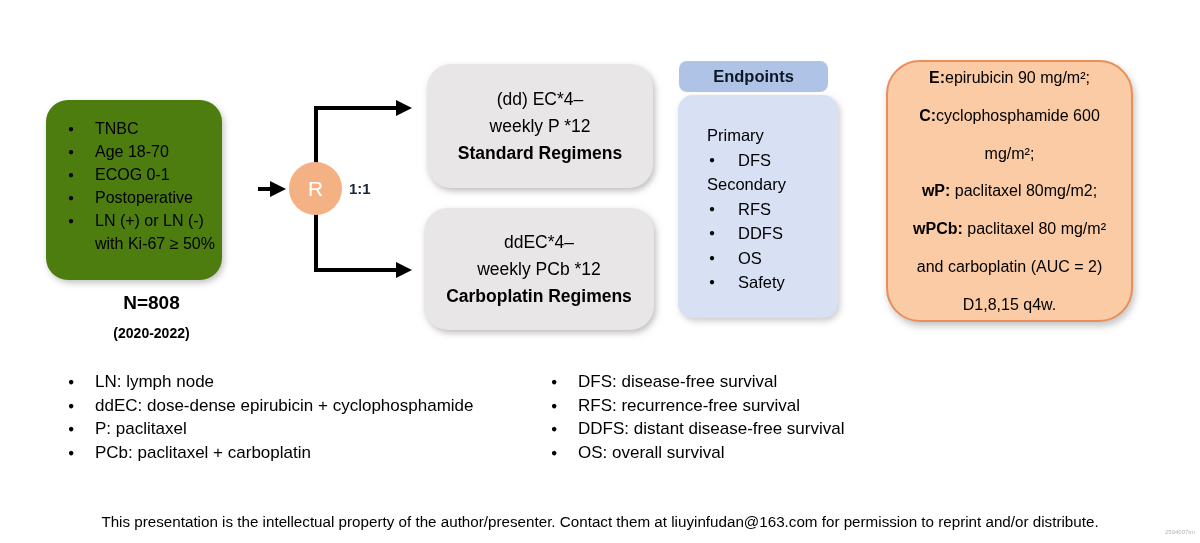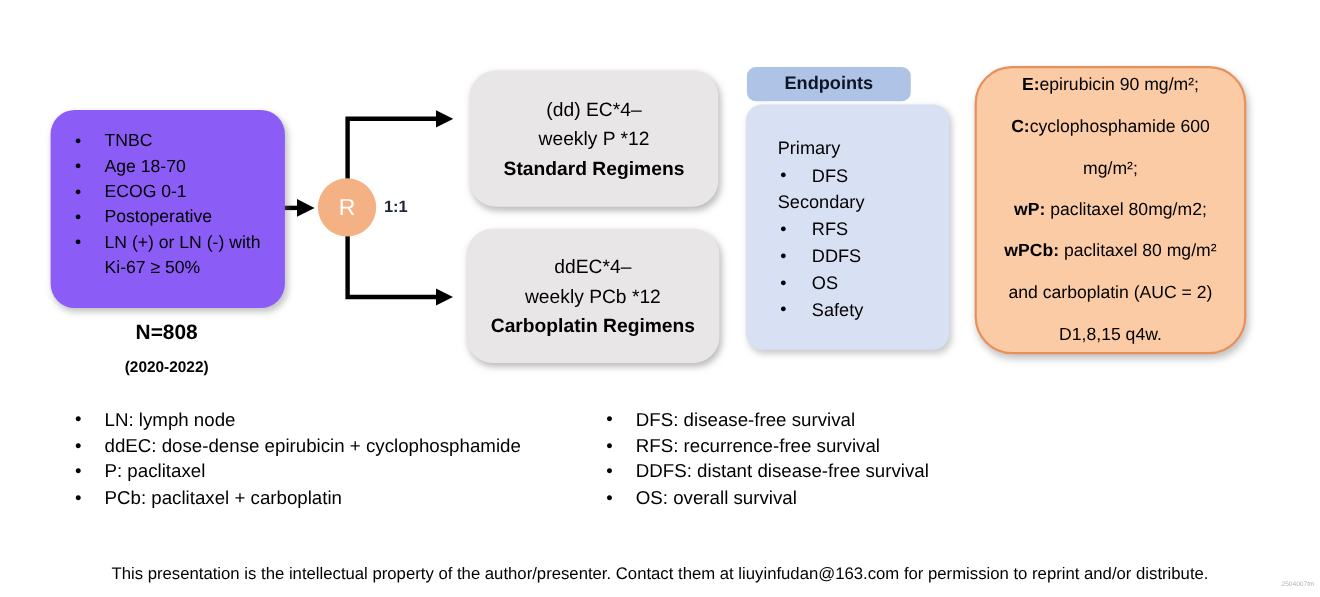--- a/index.html
+++ b/index.html
@@ -5,22 +5,22 @@
   html,body { margin:0; padding:0; background:#ffffff; }
   .slide {
     position:relative; width:1200px; height:543px; background:#ffffff;
     font-family:"Liberation Sans", sans-serif; color:#000; overflow:hidden;
   }
   
   #arrows { position:absolute; left:0; top:0; z-index:1; }
 
   
   .pink-box {
-    position:absolute; left:46px; top:100px; width:213px; height:180px;
-    background:#8b5cf6; border-radius:22px; z-index:2;
+    position:absolute; left:46px; top:100px; width:176px; height:180px;
+    background:#4d7c0f; border-radius:22px; z-index:2;
     box-shadow:2px 3px 6px rgba(125,125,125,.45);
   }
   .pink-box ul { margin:17px 0 0 20px; padding:0; list-style:none; }
   .pink-box li {
     position:relative; padding-left:29px; font-size:16px; line-height:23px;
     max-width:145px;
   }
   .pink-box li::before {
     content:"●"; position:absolute; left:2px; top:0; font-size:10px; line-height:23px;
   }
@@ -57,21 +57,21 @@
   .arm .em { font-weight:bold; }
 
   
   .ep-header {
     position:absolute; left:679px; top:61px; width:149px; height:31px;
     background:#AEC3E6; border-radius:8px;
     display:flex; align-items:center; justify-content:center;
     font-weight:bold; font-size:16.5px; color:#0e1524; z-index:2;
   }
   .ep-body {
-    position:absolute; left:678px; top:95px; width:185px; height:223px;
+    position:absolute; left:678px; top:95px; width:160px; height:223px;
     background:#D8E0F3; border-radius:15px; padding-top:28px; box-sizing:border-box;
     font-size:16.5px; line-height:24.5px; z-index:2;
     box-shadow:2px 3px 6px rgba(125,125,125,.4);
   }
   .ep-label { padding-left:29px; }
   .ep-item { position:relative; padding-left:60px; }
   .ep-item::before { content:"●"; position:absolute; left:31px; font-size:10px; }
 
   
   .dose-box {

